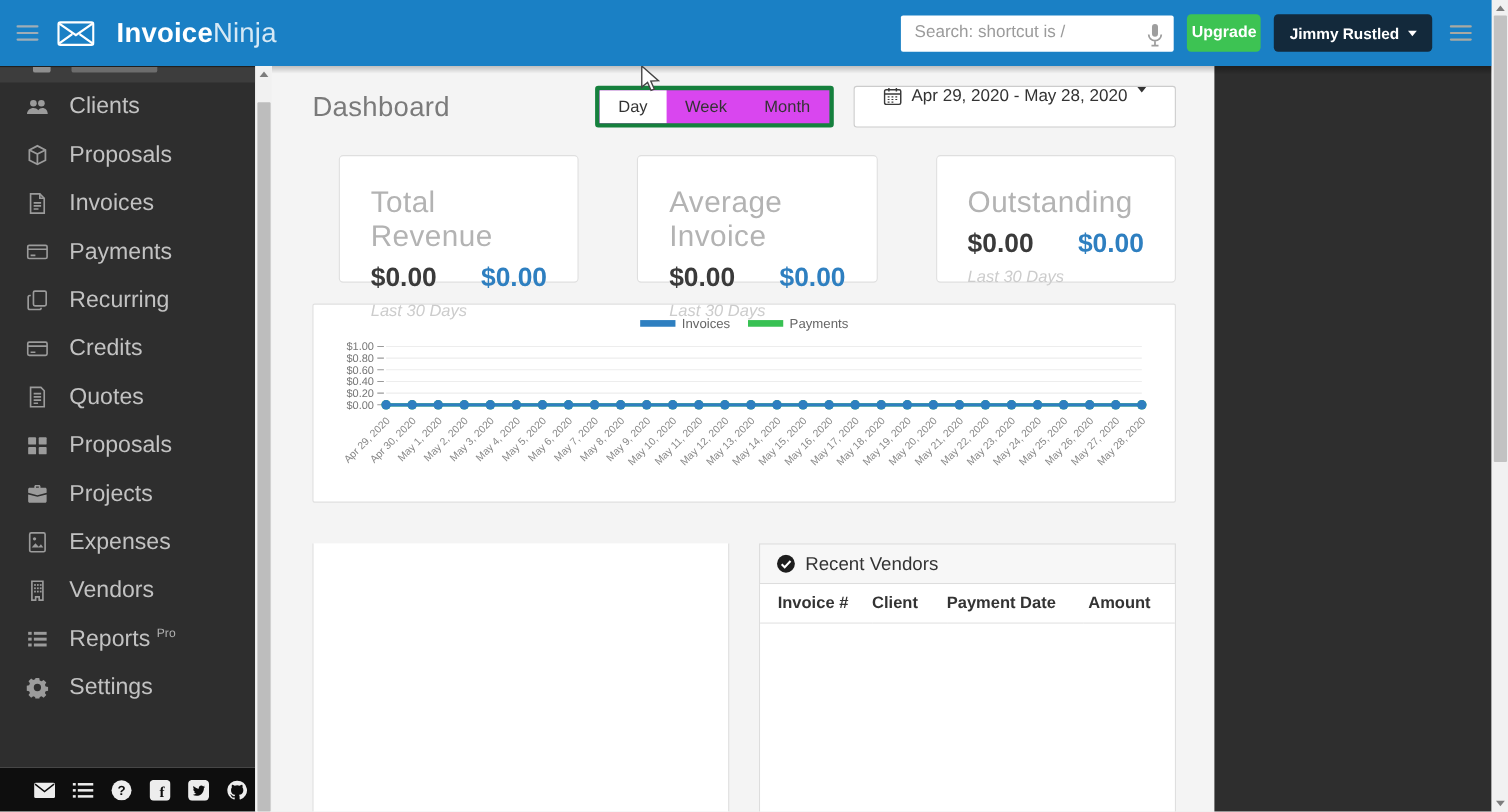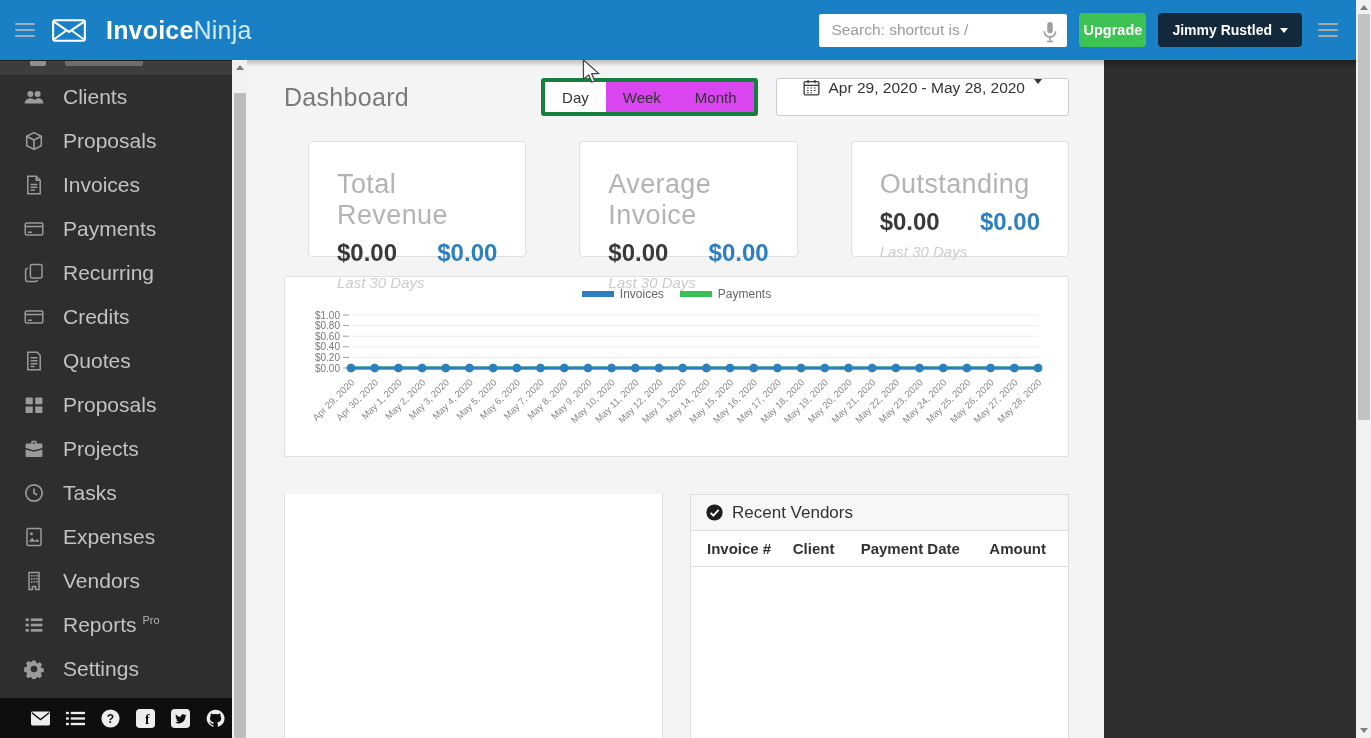--- a/index.html
+++ b/index.html
@@ -239,29 +239,20 @@
           </span>
           <span class="side-label">Proposals</span>
         </div>
         <div class="side-item">
           <span class="side-icon">
             <svg viewBox="0 0 20 20" fill="currentColor">
               <path d="M7.2 4.4V3.1c0-.7.6-1.3 1.3-1.3h3c.7 0 1.3.6 1.3 1.3v1.3h4.2c.8 0 1.4.6 1.4 1.4v3.1L10 11.2 1.6 8.9V5.8c0-.8.6-1.4 1.4-1.4zm1.5-1.1v1.1h2.6V3.3zM1.6 10.6l8.4 2.1 8.4-2.1v6.1c0 .8-.6 1.4-1.4 1.4H3c-.8 0-1.4-.6-1.4-1.4z"></path>
             </svg>
           </span>
           <span class="side-label">Projects</span>
-        </div>
-        <div class="side-item">
-          <span class="side-icon">
-            <svg viewBox="0 0 20 20" fill="none" stroke="currentColor" stroke-width="1.7">
-              <circle cx="10" cy="10" r="8.2"></circle>
-              <path d="M10 5.4V10l3.1 2"></path>
-            </svg>
-          </span>
-          <span class="side-label">Tasks</span>
         </div>
         <div class="side-item">
           <span class="side-icon">
             <svg viewBox="0 0 20 20">
               <rect x="3" y="1.4" width="14" height="17.2" rx="1.4" fill="none" stroke="currentColor" stroke-width="1.5"></rect>
               <circle cx="7.4" cy="6.8" r="1.5" fill="currentColor"></circle>
               <path d="M4.8 14.8l3.4-4 3 3.2 2-2.2 2.2 3z" fill="currentColor"></path>
             </svg>
           </span>
           <span class="side-label">Expenses</span>

